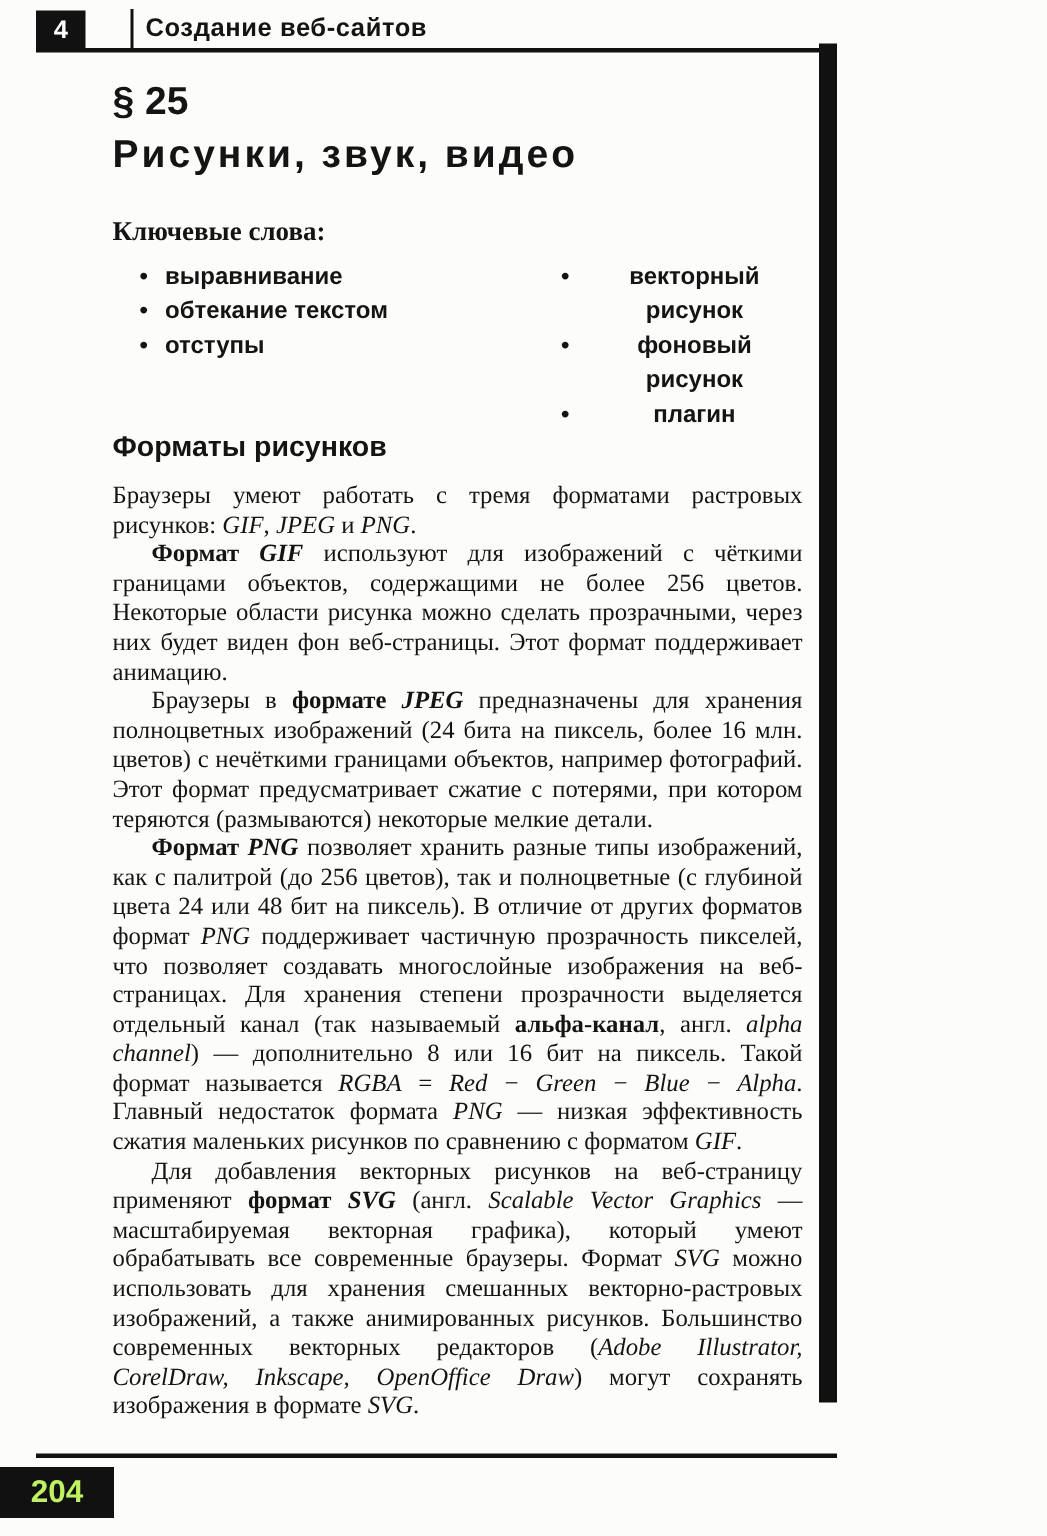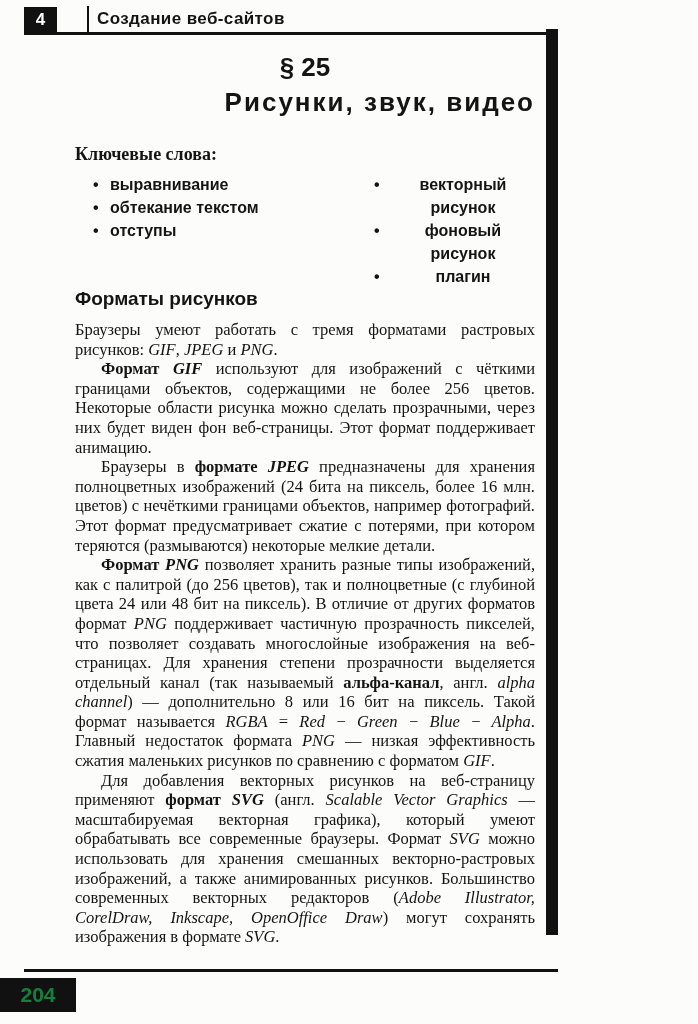--- a/index.html
+++ b/index.html
@@ -15,28 +15,28 @@
   .hdr-title { position:absolute; left:97px; top:9px; font-family:"Liberation Sans",sans-serif;
     font-weight:bold; font-size:17px; letter-spacing:.4px; }
   .hdr-rule { position:absolute; left:24px; top:32px; width:522px; height:3px; background:#111; }
 
   
   .right-bar { position:absolute; left:546px; top:29px; width:12px; height:906px; background:#111; }
 
   
   .ftr-rule { position:absolute; left:24px; top:969px; width:534px; height:3px; background:#111; }
   .ftr-badge { position:absolute; left:0; top:978px; width:76px; height:34px; background:#111;
-    color:#15803d; font-family:"Liberation Sans",sans-serif; font-weight:bold; font-size:21px;
+    color:#bef264; font-family:"Liberation Sans",sans-serif; font-weight:bold; font-size:21px;
     display:flex; align-items:center; justify-content:center; }
 
   
   main { position:absolute; left:75px; top:52px; width:460px; }
-  .sec-num { font-family:"Liberation Sans",sans-serif; font-weight:bold; font-size:26px; line-height:30px;text-align:center; }
+  .sec-num { font-family:"Liberation Sans",sans-serif; font-weight:bold; font-size:26px; line-height:30px; }
   .sec-title { font-family:"Liberation Sans",sans-serif; font-weight:bold; font-size:26px;
-    line-height:32px; letter-spacing:2px; margin-top:4px;text-align:right; }
+    line-height:32px; letter-spacing:2px; margin-top:4px; }
 
   .kw-label { margin-top:26px; font-weight:bold; font-size:18px; }
   .kw-cols { display:flex; margin-top:8px; padding-left:18px; }
   .kw-cols ul { list-style:none; width:302px; }
   .kw-cols ul:last-child { width:auto;text-align:center; }
   .kw-cols li { position:relative; padding-left:17px; font-family:"Liberation Sans",sans-serif;
     font-weight:bold; font-size:16px; line-height:23px; }
   .kw-cols li::before { content:"•"; position:absolute; left:0; top:0; }
 
   h2.body-heading { font-family:"Liberation Sans",sans-serif; font-weight:bold; font-size:19px; }

